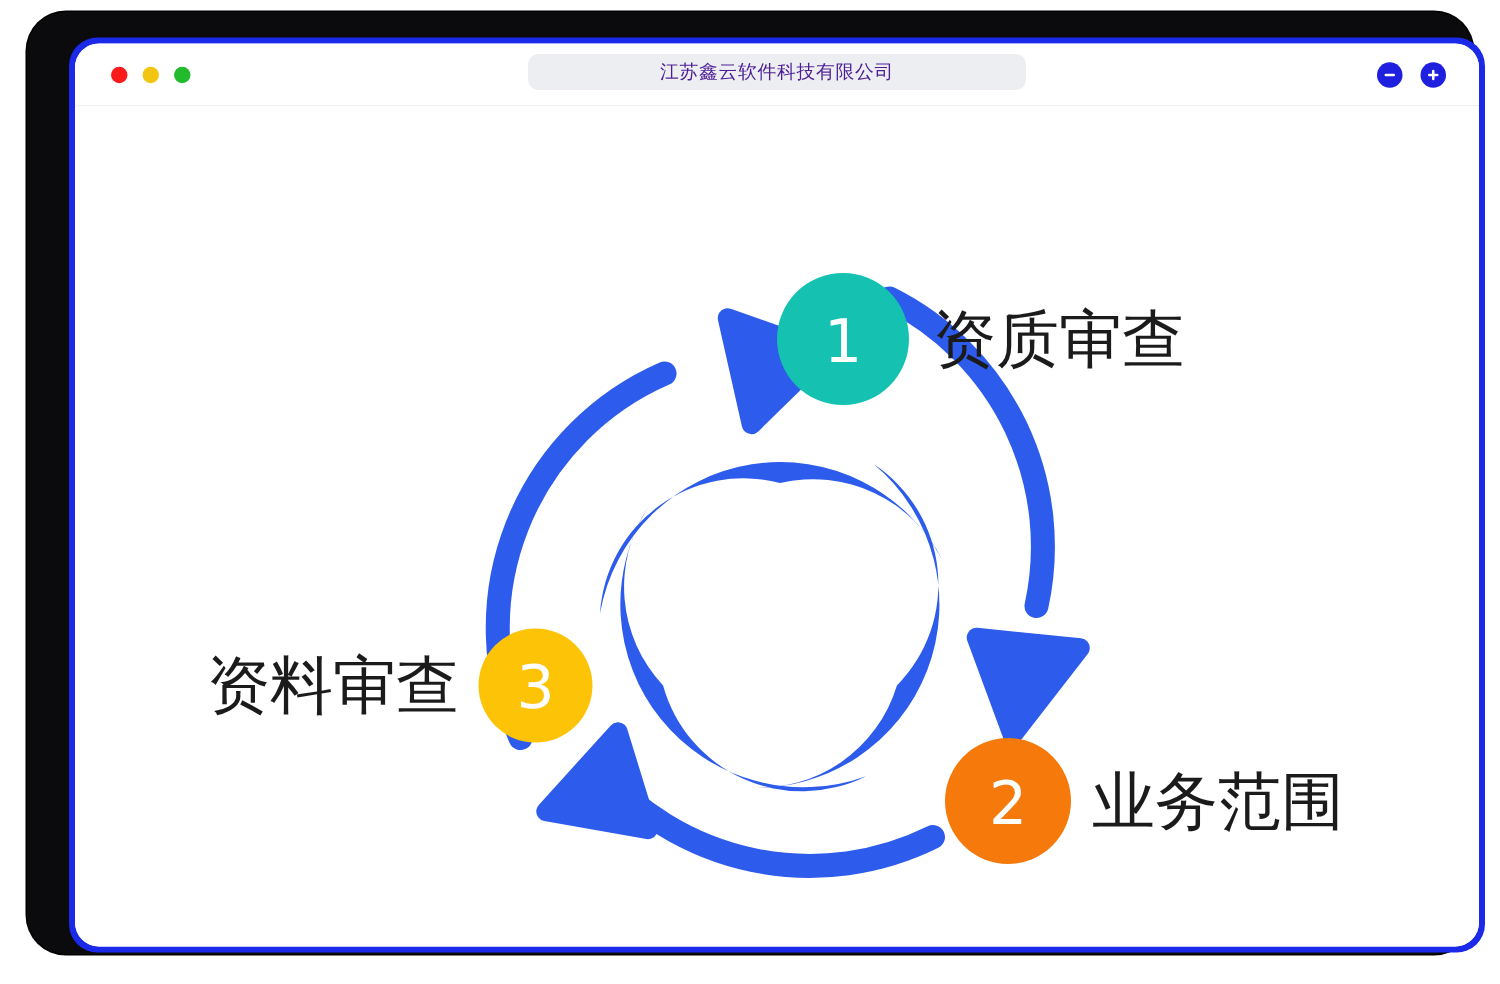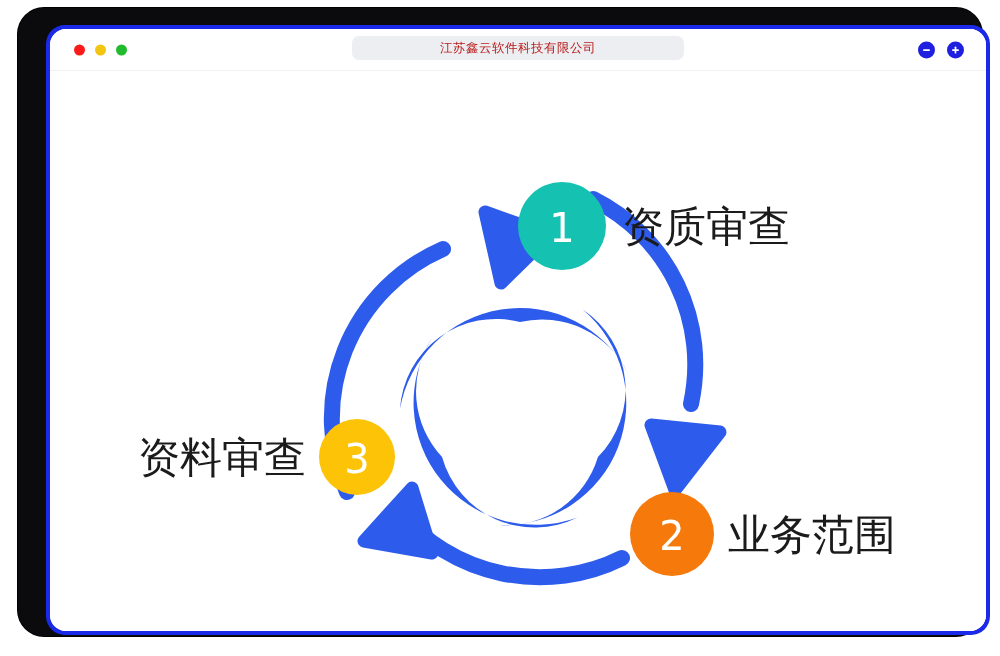--- a/index.html
+++ b/index.html
@@ -84,21 +84,21 @@
     width: 332px;
     height: 24px;
     border-radius: 7px;
     background: #eceef1;
     display: flex;
     align-items: center;
     justify-content: center;
   }
   .title-pill span {
     font-size: 12.5px;
-    color: #b91c1c;
+    color: #4c1d95;
     letter-spacing: .5px;
     white-space: nowrap;
   }
 
   .win-actions {
     position: absolute;
     right: 22px;
     top: 50%;
     transform: translateY(-50%);
     display: flex;

